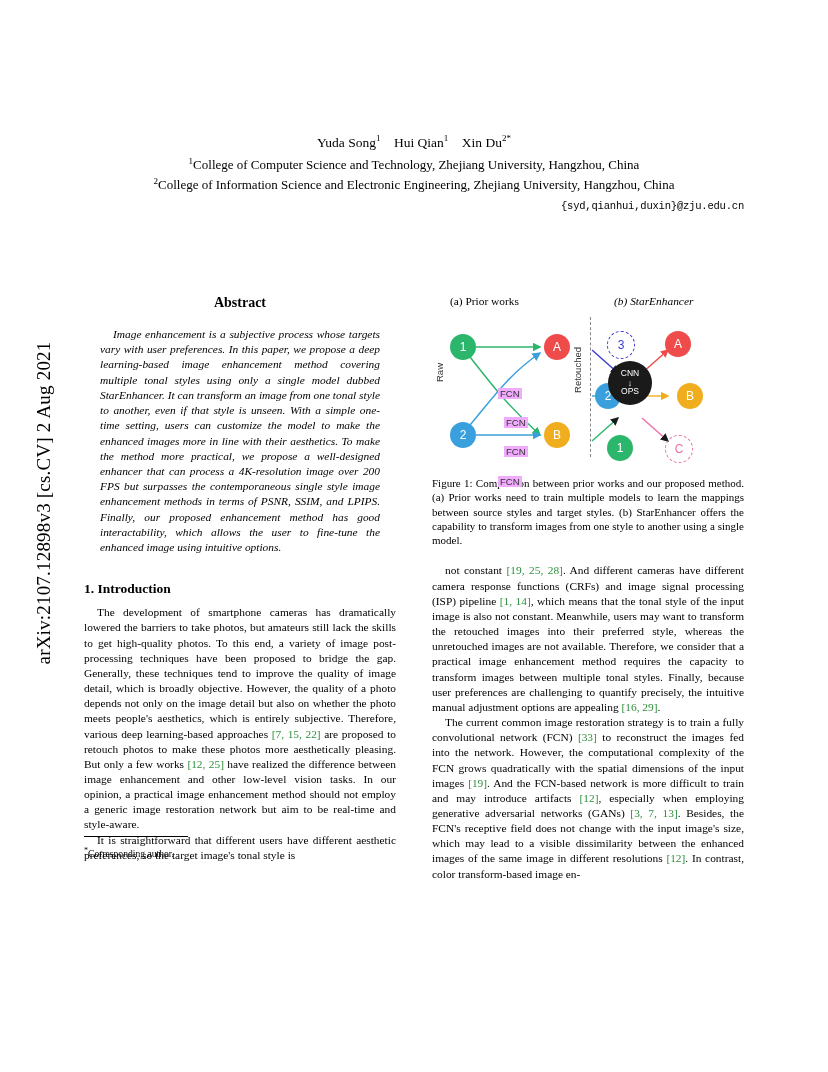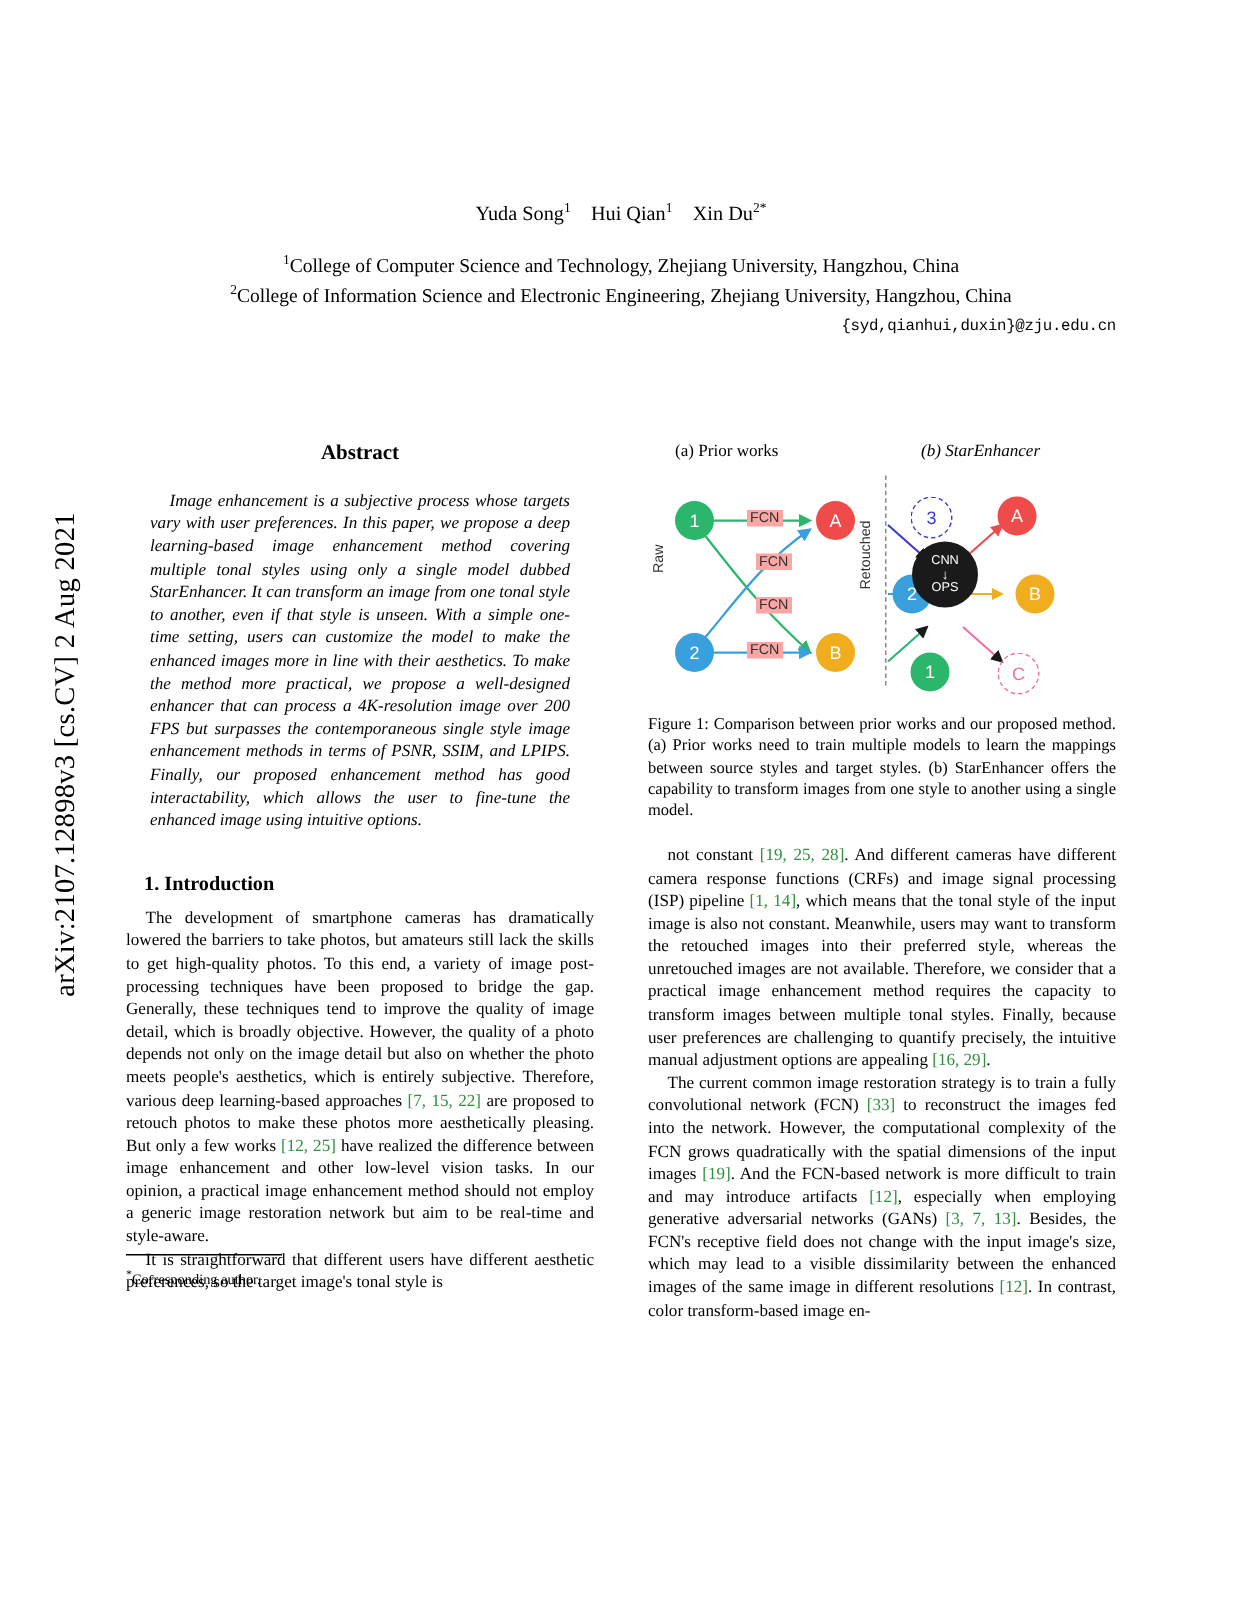--- a/index.html
+++ b/index.html
@@ -47,21 +47,21 @@
     font-size: 17.5px;
     font-weight: bold;
     text-align: center;
     letter-spacing: 0.1px;
     margin: 0 0 26px 0;
   }
   .authors {
     text-align: center;
     font-size: 13.5px;
     line-height: 1.5;
-    margin-bottom: 14px;
+    margin-bottom: 2px;
   }
   .authors .sup {
     font-size: 9px;
     vertical-align: super;
   }
   .affil {
     text-align: center;
     font-size: 13px;
     line-height: 1.45;
   }
@@ -94,21 +94,21 @@
   .sec-head {
     font-size: 14px;
     font-weight: bold;
     text-align: center;
     margin: 0 0 12px 0;
   }
   .sec-head-left {
     font-size: 13.5px;
     font-weight: bold;
     text-align: left;
-    margin: 16px 0 8px 12px;
+    margin: 16px 0 8px 0;
   }
   p.body {
     font-size: 11.4px;
     line-height: 1.33;
     text-align: justify;
     margin: 0 0 0 0;
     text-indent: 13px;
     hyphens: auto;
   }
   p.abstract {
@@ -155,22 +155,23 @@
   .node.sm { width: 26px; height: 26px; }
   .node.outline {
     background: transparent !important;
     border: 1.6px dashed;
   }
   .fcn-box {
     position: absolute;
     font-size: 9.5px;
     font-family: "Liberation Sans", sans-serif;
     color: #333;
-    background: #fca5a5;
+    background: #f0abfc;
     padding: 0 2px;
+    margin-top: 48px;
   }
   .vlabel {
     position: absolute;
     font-size: 9.5px;
     font-family: "Liberation Sans", sans-serif;
     color: #333;
     writing-mode: vertical-rl;
     transform: rotate(180deg);
   }
   .divider-dash {

